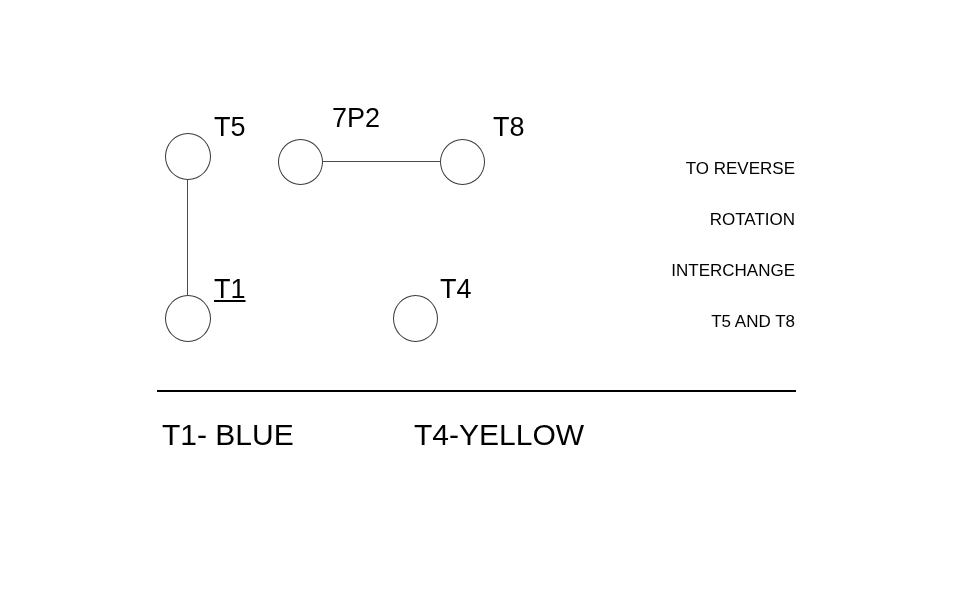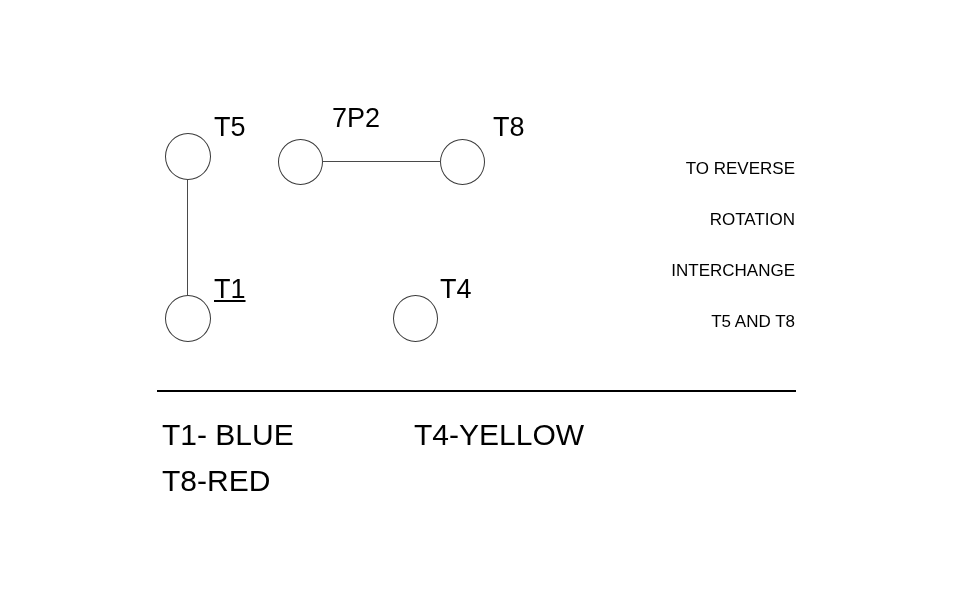--- a/index.html
+++ b/index.html
@@ -124,15 +124,14 @@
     <span class="note-line">TO REVERSE</span>
     <span class="note-line">ROTATION</span>
     <span class="note-line">INTERCHANGE</span>
     <span class="note-line">T5 AND T8</span>
   </div>
 
   <div id="divider"></div>
 
   <span class="legend-entry" id="legend-t1">T1- BLUE</span>
   <span class="legend-entry" id="legend-t4">T4-YELLOW</span>
-  <span class="legend-entry" id="legend-t8">T8-RED</span>
 
 </div>
 
 </body></html>

